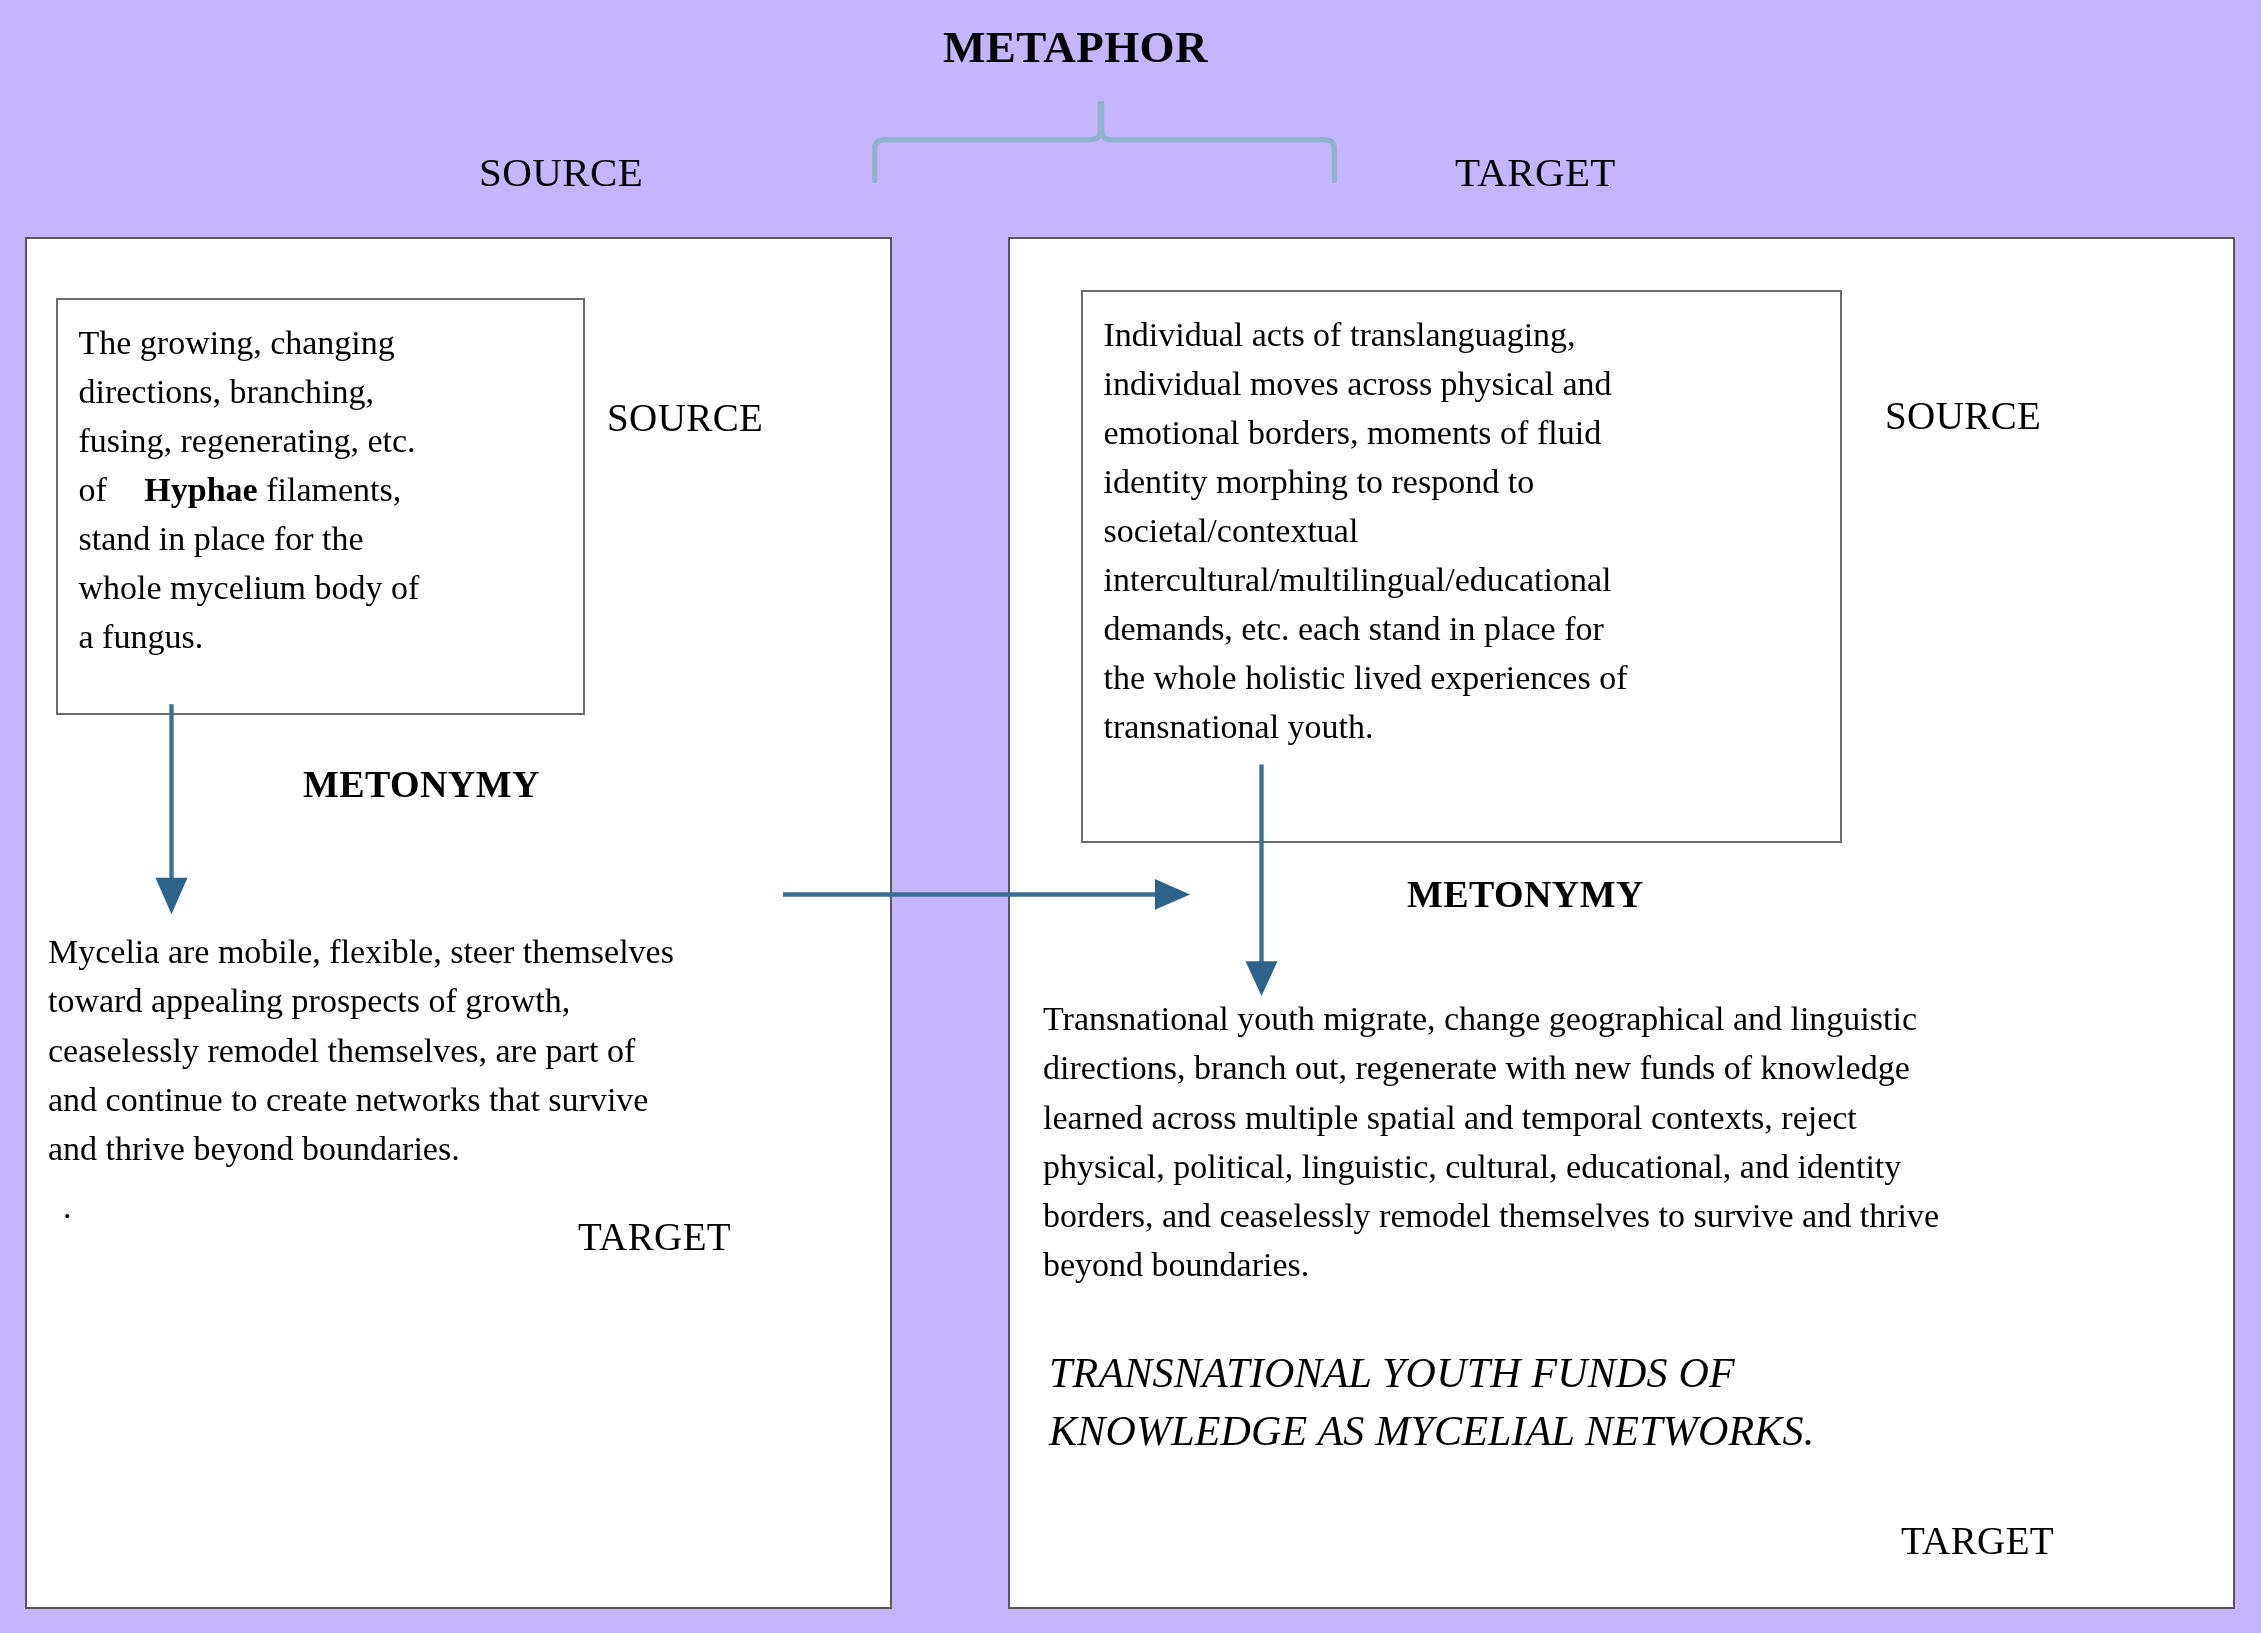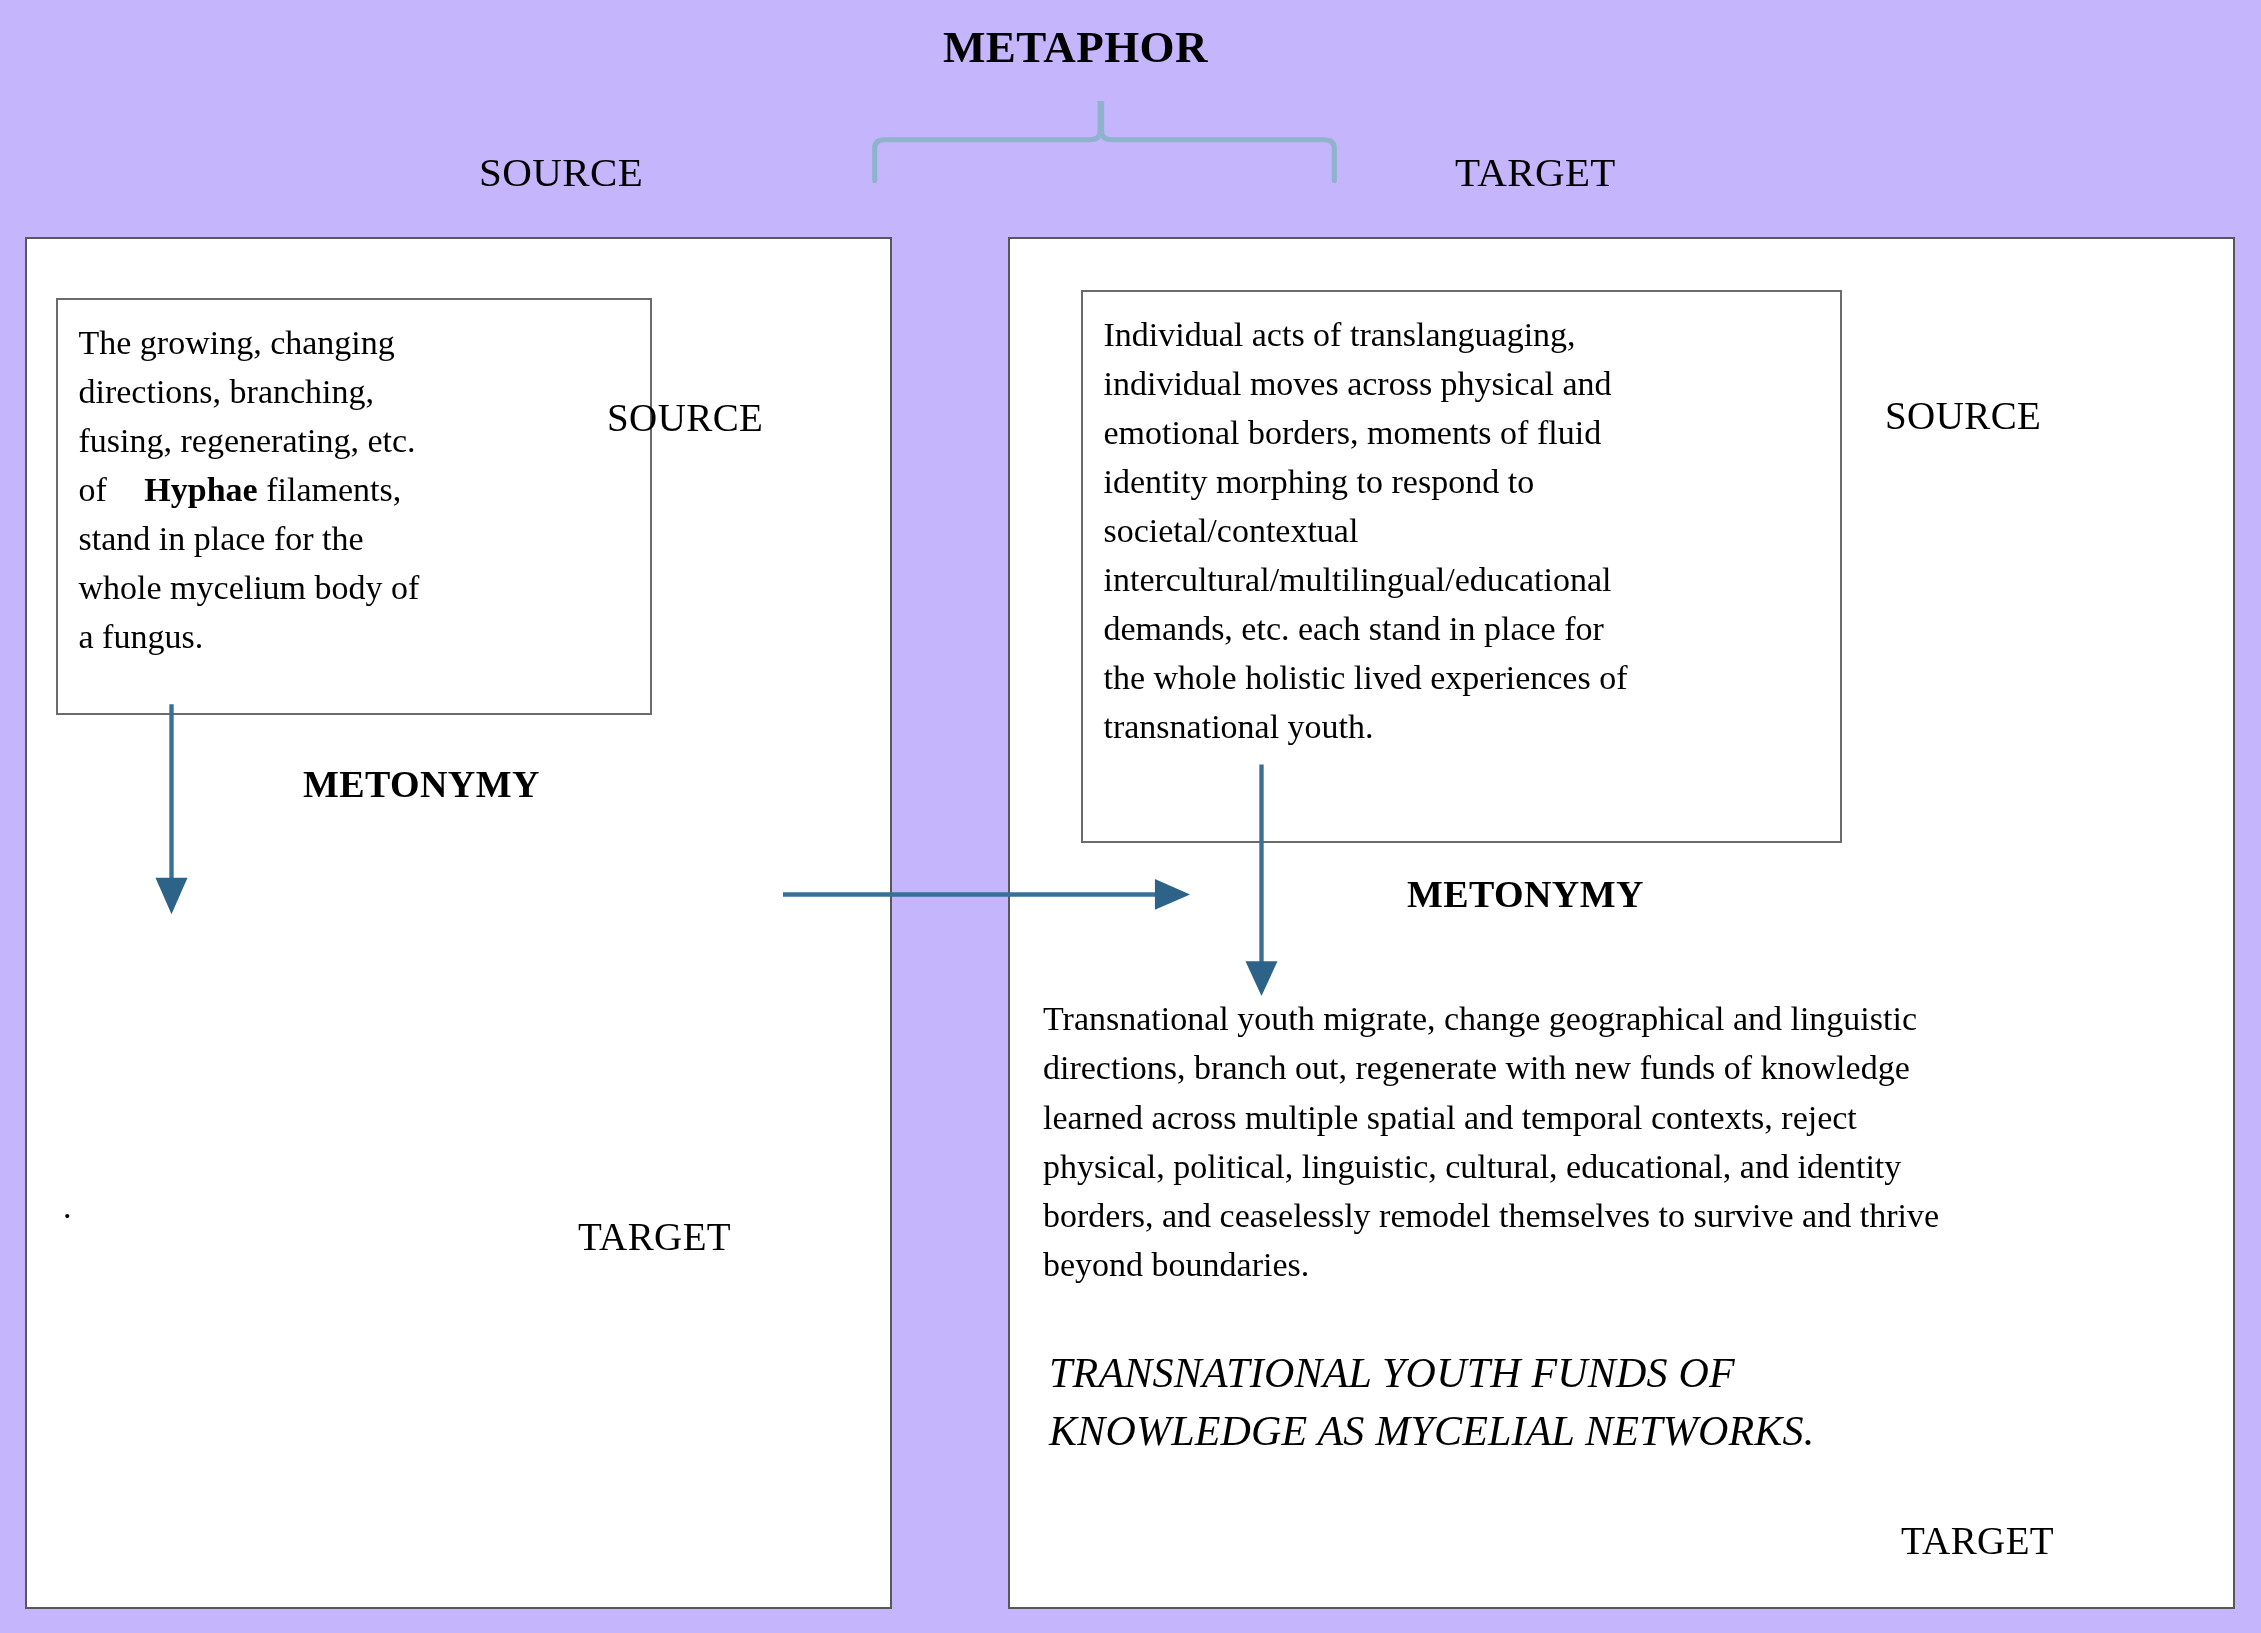--- a/index.html
+++ b/index.html
@@ -124,41 +124,46 @@
                L 646 108" fill="none" stroke="#8fb3cc" stroke-width="7" stroke-linecap="round"></path>
     </svg>
   </div>
 
   <div class="abs cap-lg" style="left:479px; top:148px;">SOURCE</div>
 
   <div class="abs cap-lg" style="left:1455px; top:148px;">TARGET</div>
 
   <div class="abs outer-box" style="left:25px; top:237px; width:867px; height:1372px;"></div>
 
-  <div class="abs inner-box" style="left:56px; top:298px; width:596px; height:417px;">
+  <div class="abs inner-box" style="left:56px; top:298px; width:529px; height:417px;">
     <div class="inner-text"><span>The growing, changing
 directions, branching,
 fusing, regenerating, etc.
 of </span><b>Hyphae</b><span> filaments,
 stand in place for the
 whole mycelium body of
 a fungus.</span></div>
   </div>
 
   <div class="abs cap-inside" style="left:607px; top:395px;">SOURCE</div>
 
   <div class="abs" style="left:146px; top:704px; width:51px; height:212px;">
     <svg width="51" height="212" viewBox="0 0 70 290">
       <line x1="35" y1="0" x2="35" y2="240" stroke="#3a6f96" stroke-width="6"></line>
       <polygon points="13,238 57,238 35,288" fill="#2e6389"></polygon>
     </svg>
   </div>
 
   <div class="abs metonymy" style="left:303px; top:762px;">METONYMY</div>
 
+  <div class="abs body-text" style="left:48px; top:927px; width:826px;">Mycelia are mobile, flexible, steer themselves
+toward appealing prospects of growth,
+ceaselessly remodel themselves, are part of
+and continue to create networks that survive
+and thrive beyond boundaries.</div>
 
   <div class="abs lone-dot" style="left:63px; top:1182px;">.</div>
 
   <div class="abs cap-inside" style="left:578px; top:1214px;">TARGET</div>
 
   <div class="abs outer-box" style="left:1008px; top:237px; width:1227px; height:1372px;"></div>
 
   <div class="abs inner-box" style="left:1081px; top:290px; width:761px; height:553px;">
     <div class="inner-text">Individual acts of translanguaging,
 individual moves across physical and

